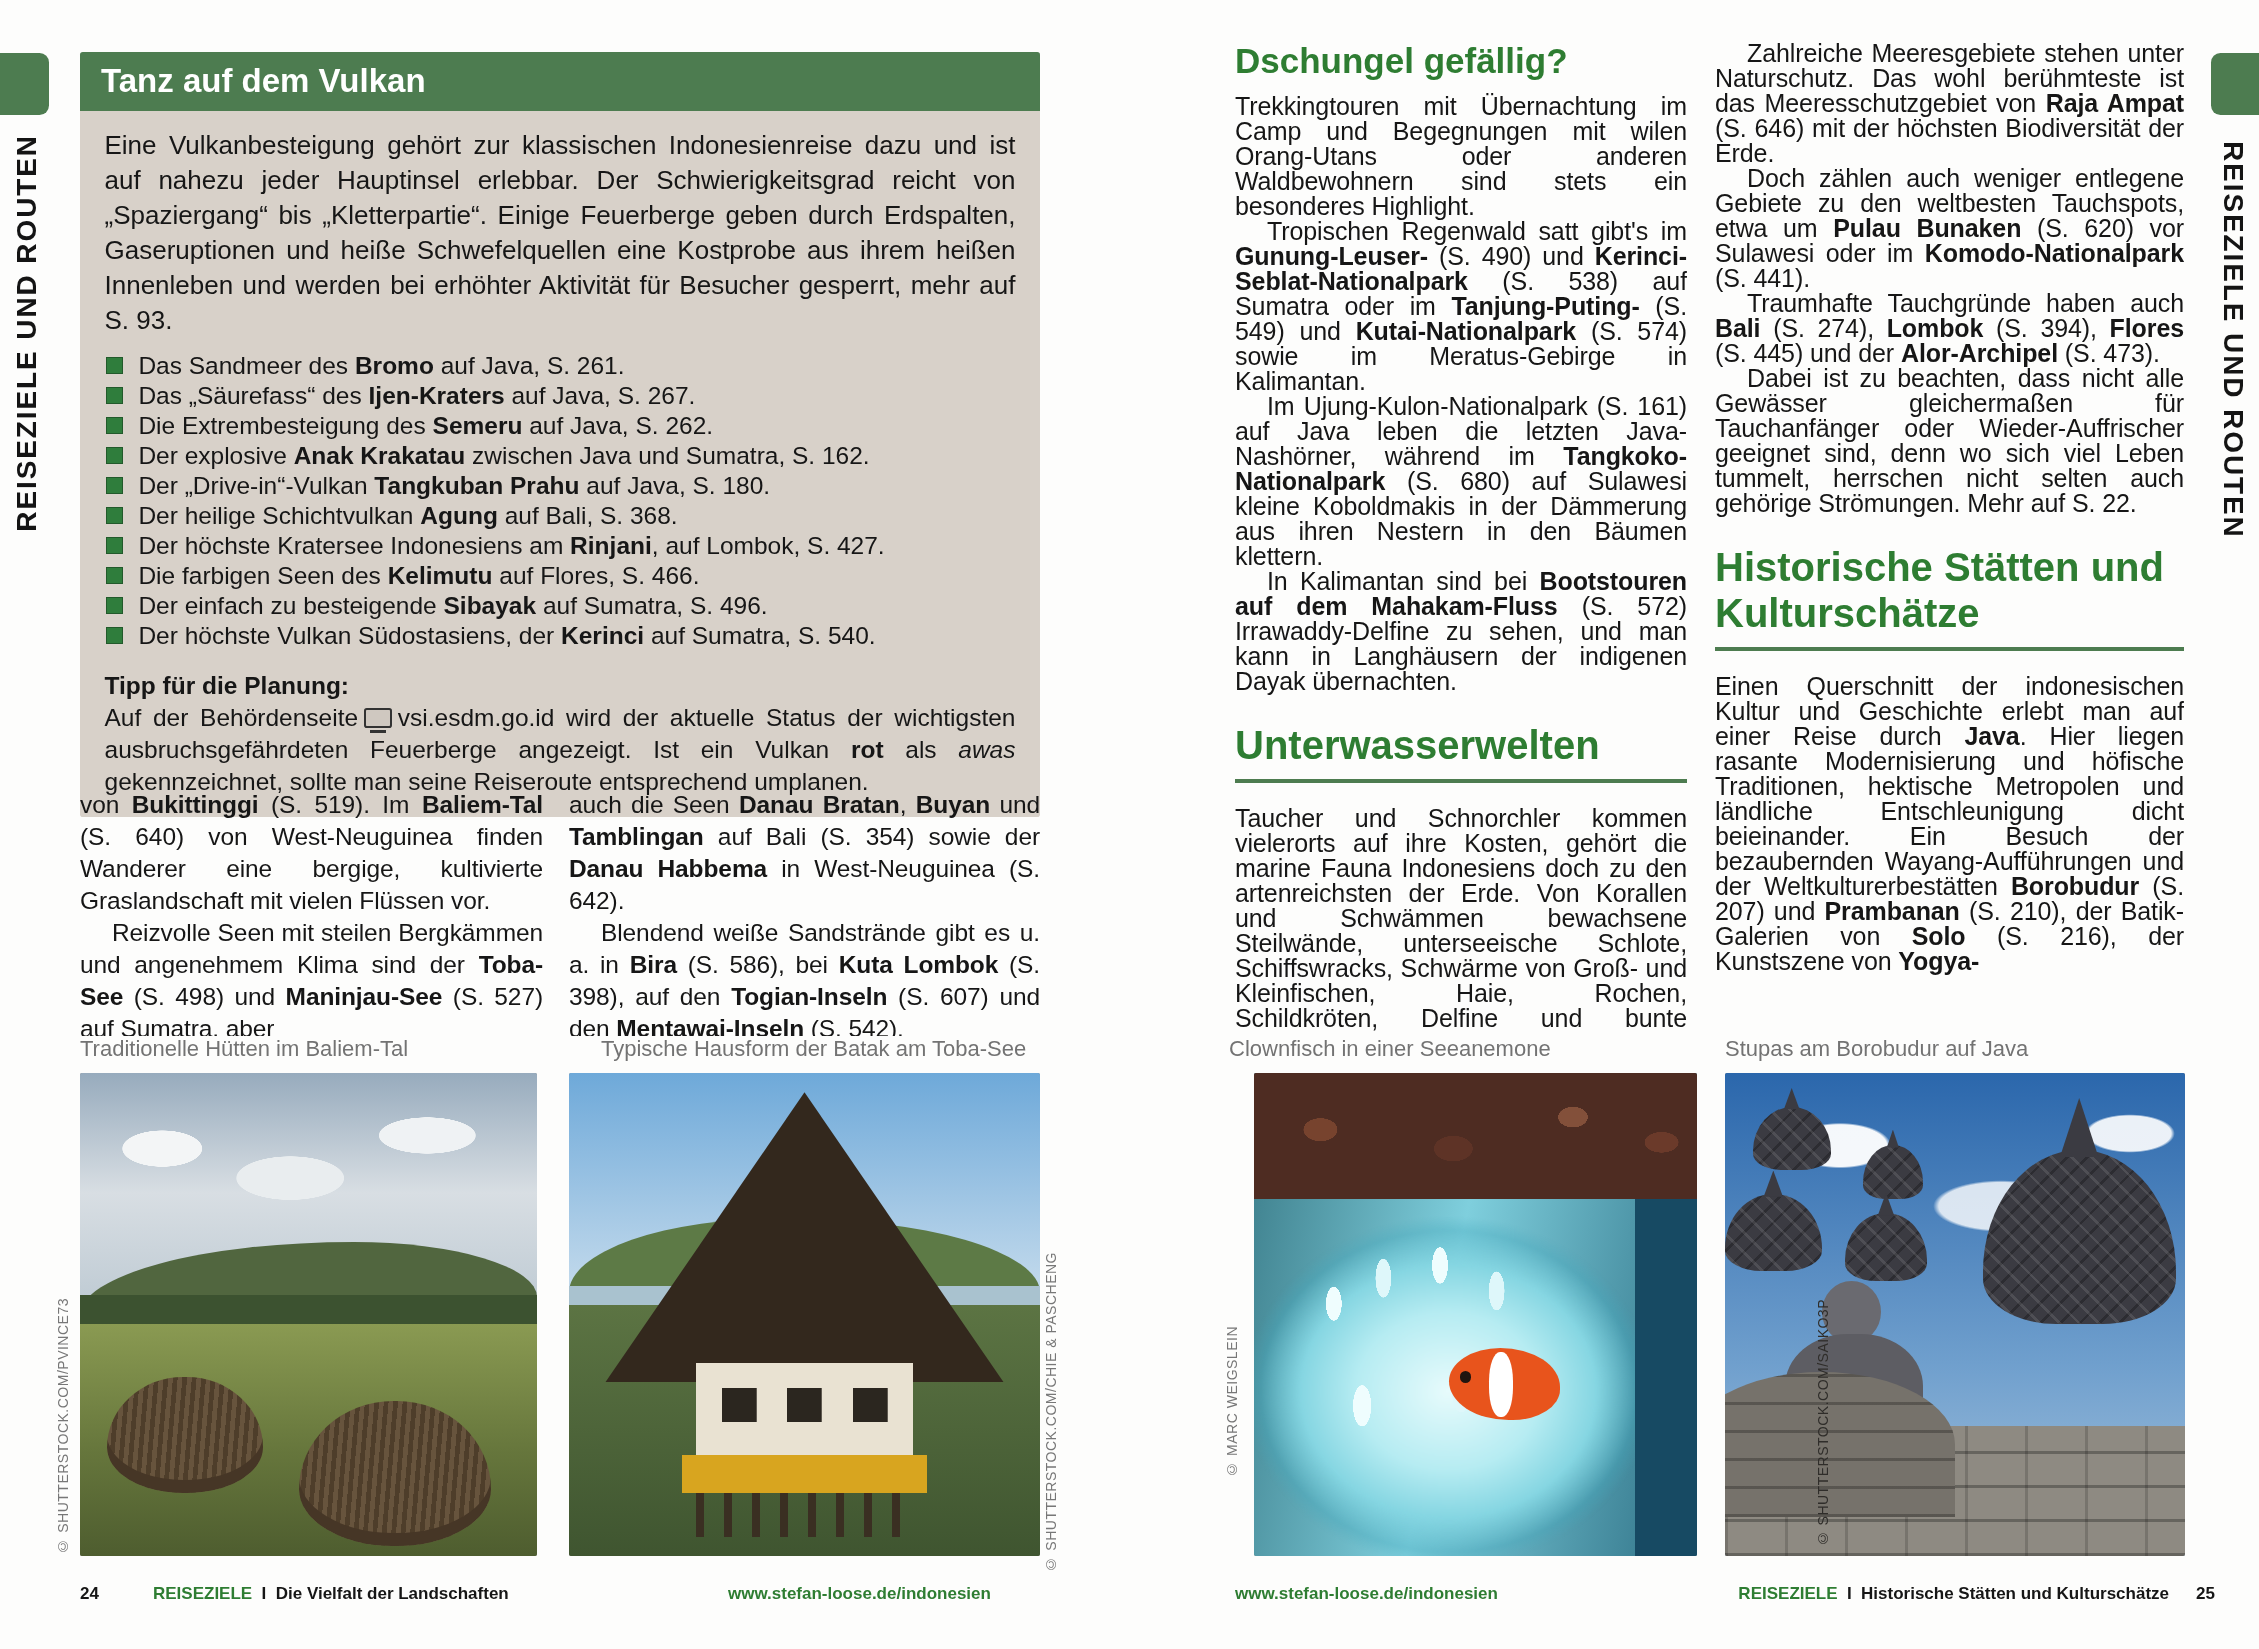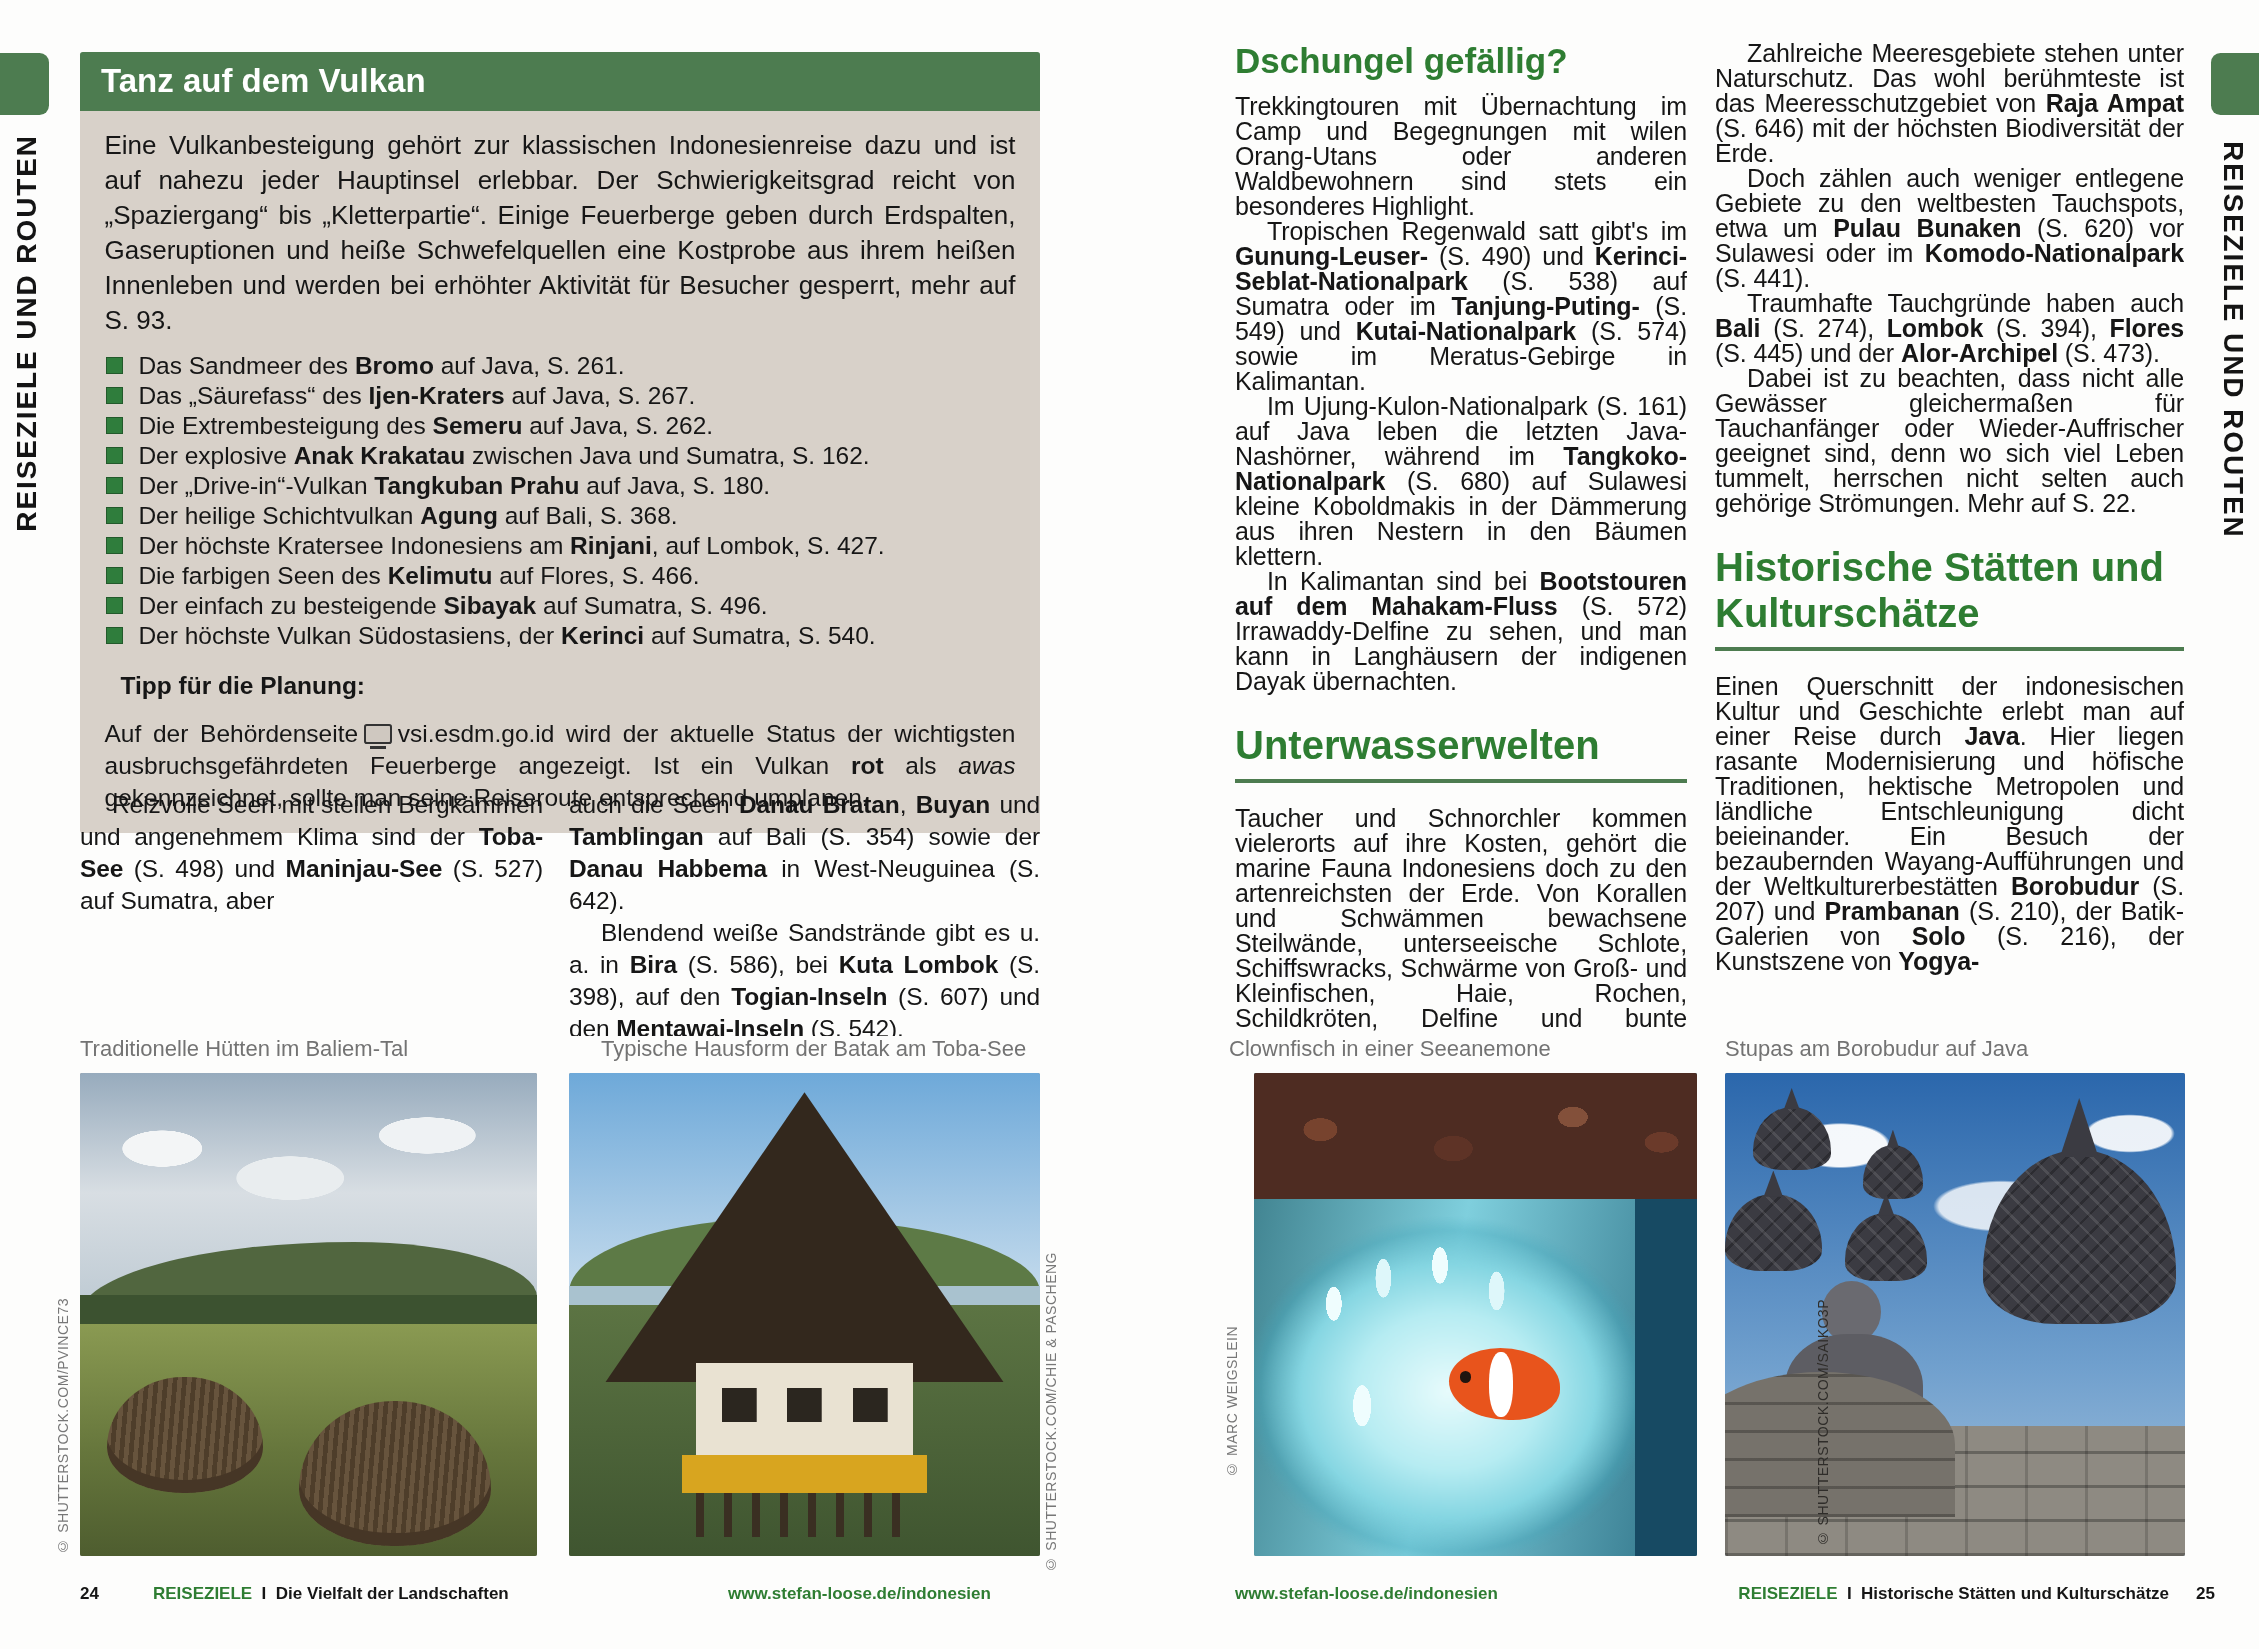--- a/index.html
+++ b/index.html
@@ -17,21 +17,21 @@
   
   .vbox{position:absolute;left:80px;top:52px;width:960px}
   .vbox-header{background:#4d7c50;color:#fff;font-weight:bold;font-size:33px;
                padding:10.4px 21px;border-radius:2.8px 2.8px 0 0}
   .vbox-body{background:#d8d1c9;padding:17px 24.5px 19px;border-radius:0 0 2.8px 2.8px}
   .vbox-intro{font-size:26px;line-height:35px;text-align:justify;margin:0}
   .vbox-bullets{list-style:none;margin:13px 0 0;padding:0}
   .vbox-bullets li{display:flex;align-items:flex-start;font-size:24.5px;line-height:30px;margin:0}
   .sq{flex:none;width:15px;height:15px;background:#2f7d3c;border:1.9px solid #225a2b;margin:6.6px 15px 0 1.9px}
   .tip{margin-top:19px;font-size:24.5px;line-height:32px}
-  .tip-title{font-weight:bold;margin:16px}
+  .tip-title{font-weight:bold;margin:0}
   .tip-body{margin:0;text-align:justify}
   .mon{position:relative;display:inline-block;width:24.5px;height:16px;border:2.8px solid #333;
        border-radius:2.8px;vertical-align:-1.9px;margin:0 5.6px;background:#cfc8c0}
   .mon::after{content:"";position:absolute;left:4.7px;right:4.7px;bottom:-7.5px;height:2.8px;background:#333}
 
   
   p.body{font-size:24.5px;line-height:32px;text-align:justify;margin:0;letter-spacing:-0.1px}
   p.indent{text-indent:32px}
   .lp-col1{position:absolute;left:80px;top:789px;width:463px;height:247px;overflow:hidden}
   .lp-col2{position:absolute;left:569px;top:789px;width:471px;height:247px;overflow:hidden}
@@ -194,20 +194,21 @@
           </li>
       </ul>
       <div class="tip">
         <p class="tip-title">Tipp für die Planung:</p>
         <p class="tip-body"><span>Auf der Behördenseite</span><span class="mon"></span><span><span>vsi.esdm.go.id wird der aktuelle Status der wichtigsten ausbruchsgefährdeten Feuerberge angezeigt. Ist ein Vulkan </span><span style="font-weight: bold;">rot</span><span> als </span><span style="font-style: italic;">awas</span><span> gekennzeichnet, sollte man seine Reiseroute entsprechend umplanen.</span></span></p>
       </div>
     </div>
   </div>
 
   <div class="lp-col1">
+    <p class="body"><span>von </span><span style="font-weight: bold;">Bukittinggi</span><span> (S. 519). Im </span><span style="font-weight: bold;">Baliem-Tal</span><span> (S. 640) von West-Neuguinea finden Wanderer eine bergige, kultivierte Graslandschaft mit vielen Flüssen vor.</span></p>
     <p class="body indent"><span>Reizvolle Seen mit steilen Bergkämmen und angenehmem Klima sind der </span><span style="font-weight: bold;">Toba-See</span><span> (S. 498) und </span><span style="font-weight: bold;">Maninjau-See</span><span> (S. 527) auf Sumatra, aber</span></p>
   </div>
   <div class="lp-col2">
     <p class="body"><span>auch die Seen </span><span style="font-weight: bold;">Danau Bratan</span><span>, </span><span style="font-weight: bold;">Buyan</span><span> und </span><span style="font-weight: bold;">Tamblingan</span><span> auf Bali (S. 354) sowie der </span><span style="font-weight: bold;">Danau Habbema</span><span> in West-Neuguinea (S. 642).</span></p>
     <p class="body indent"><span>Blendend weiße Sandstrände gibt es u. a. in </span><span style="font-weight: bold;">Bira</span><span> (S. 586), bei </span><span style="font-weight: bold;">Kuta Lombok</span><span> (S. 398), auf den </span><span style="font-weight: bold;">Togian-Inseln</span><span> (S. 607) und den </span><span style="font-weight: bold;">Mentawai-Inseln</span><span> (S. 542).</span></p>
   </div>
 
   <div class="cap" style="left:80px">Traditionelle Hütten im Baliem-Tal</div>
   <div class="cap" style="left:601px">Typische Hausform der Batak am Toba-See</div>
   <div class="credit" style="left:55px;top:1298px">© SHUTTERSTOCK.COM/PVINCE73</div>

